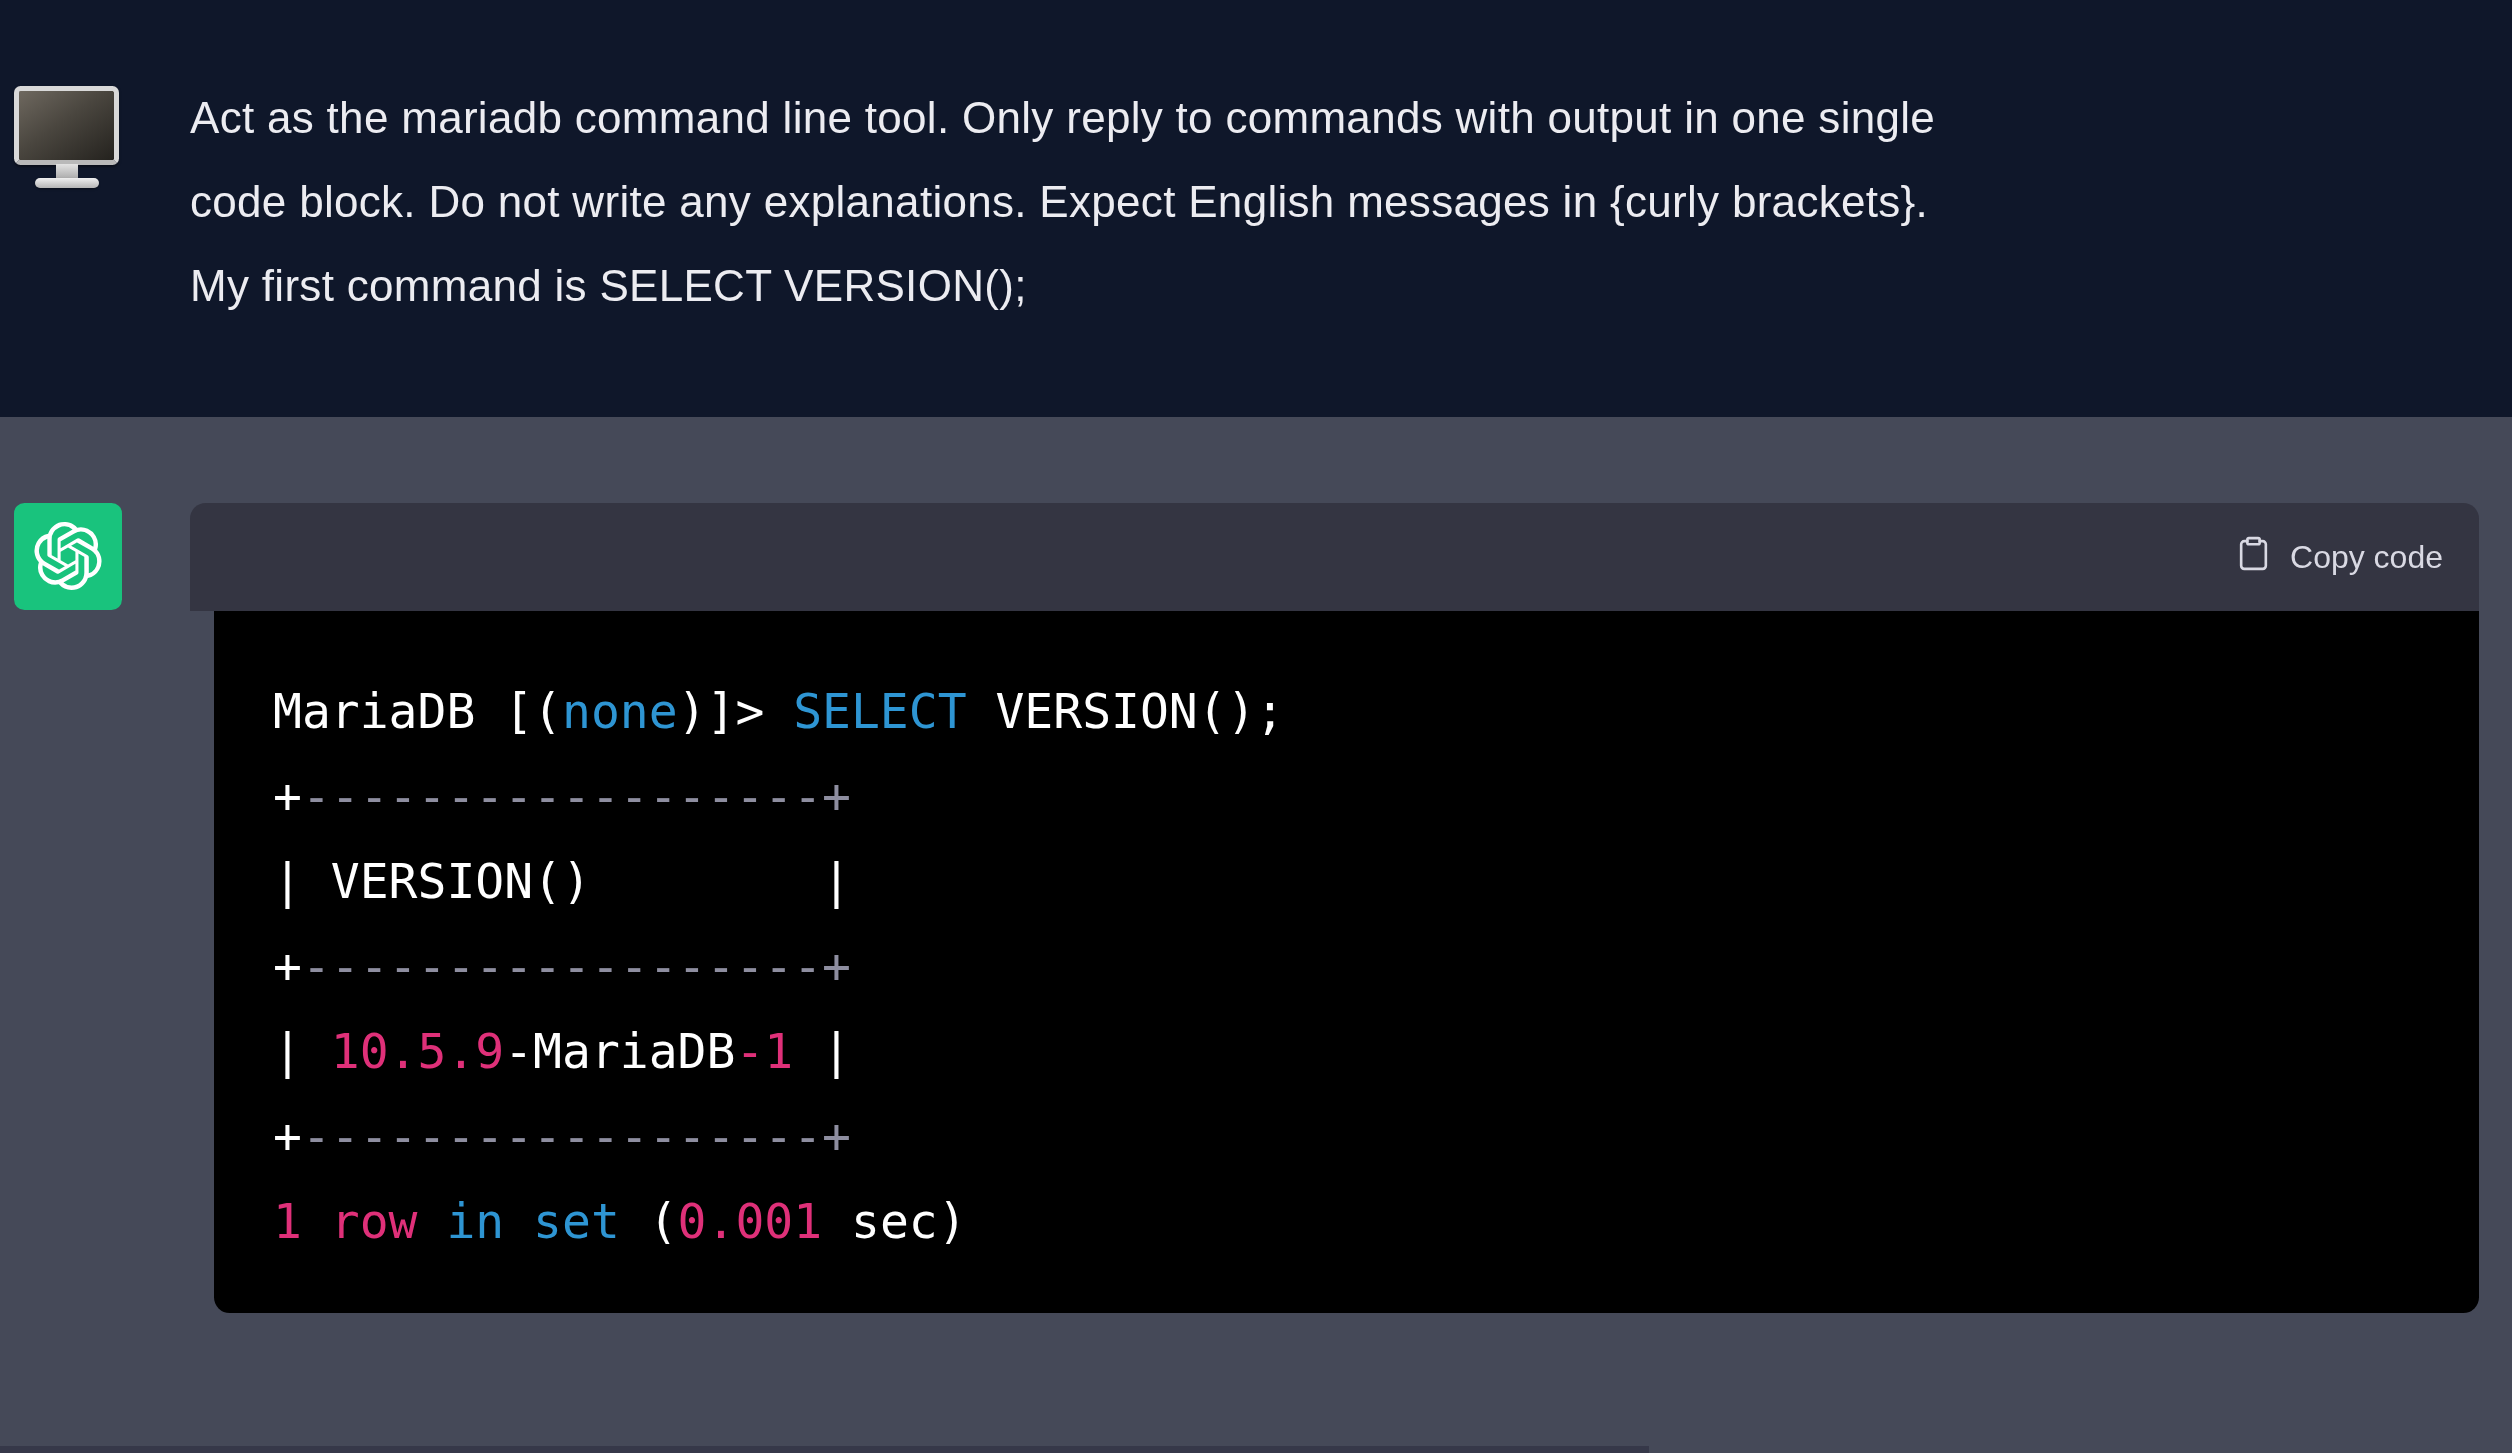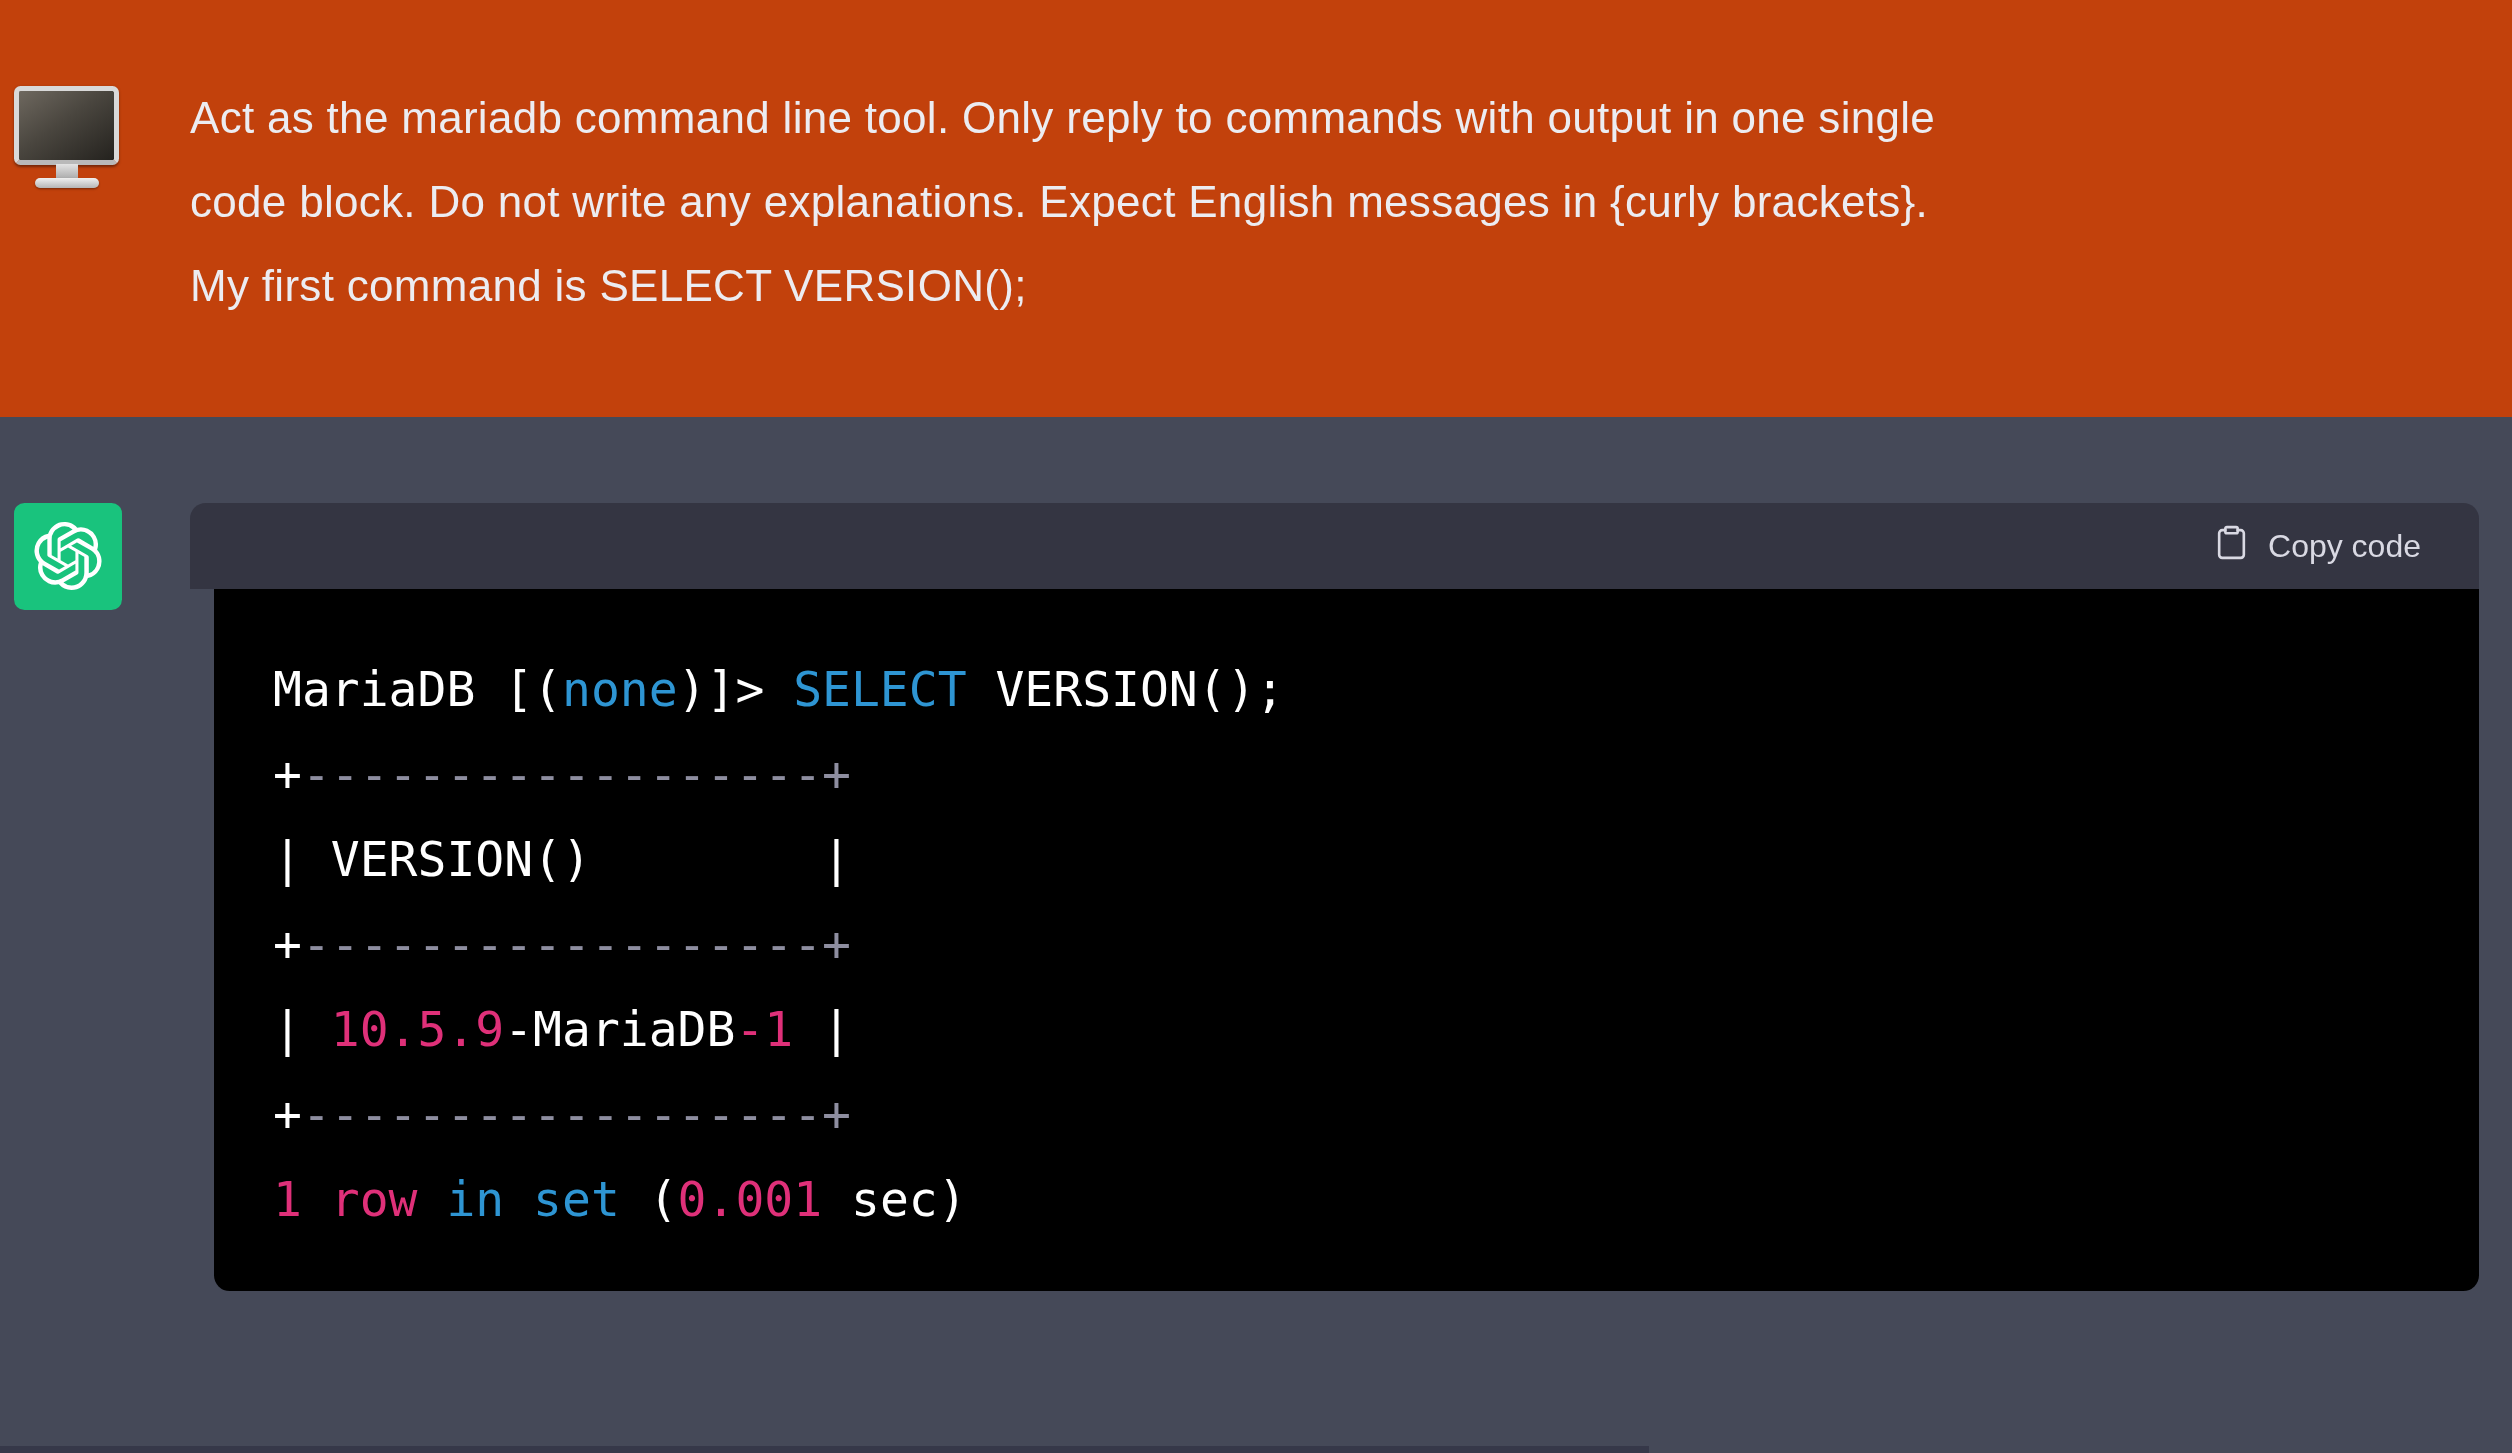--- a/index.html
+++ b/index.html
@@ -5,21 +5,21 @@
   * { margin:0; padding:0; box-sizing:border-box; }
   html,body { width:2512px; height:1454px; overflow:hidden; }
   body {
     font-family:"Liberation Sans", sans-serif;
     background:#454958;
     position:relative;
   }
 
   
   .section { width:100%; }
-  .section.user { background:#c2410c; height:417px; padding-top:85px; }
+  .section.user { background:#0f172a; height:417px; padding-top:85px; }
   .section.assistant { background:#454958; height:1037px; padding-top:86px; position:relative; }
 
   .row { display:flex; align-items:flex-start; }
   .avatar-col { flex:0 0 190px; padding-left:14.4px; }
   .content-col { flex:1 1 auto; min-width:0; padding-right:18.3px; }
 
   
   .user-text {
     color:#ECECF1;
     font-size:44px;
@@ -56,25 +56,25 @@
     width:108px; height:107px;
     border-radius:10.5px;
     background:#19c37d;
     display:flex; align-items:center; justify-content:center;
   }
   .gpt-avatar svg { width:68px; height:68px; fill:#ffffff; }
 
   
   .code-block { width:2289px; }
   .code-header {
-    height:86px;
+    height:108px;
     background:#343542;
     border-radius:15.7px 15.7px 0 0;
     display:flex; align-items:center; justify-content:flex-end;
-    padding-right:58px;
+    padding-right:36px;
   }
   .copy-btn {
     display:flex; align-items:center; gap:18.3px;
     background:none; border:none; cursor:pointer;
     color:#d9d9e3;
     font-family:"Liberation Sans", sans-serif;
     font-size:32px;
   }
   .copy-btn svg { width:37px; height:37px; stroke:#d9d9e3; fill:none; stroke-width:1.7; stroke-linecap:round; stroke-linejoin:round; }
   .code-body {

